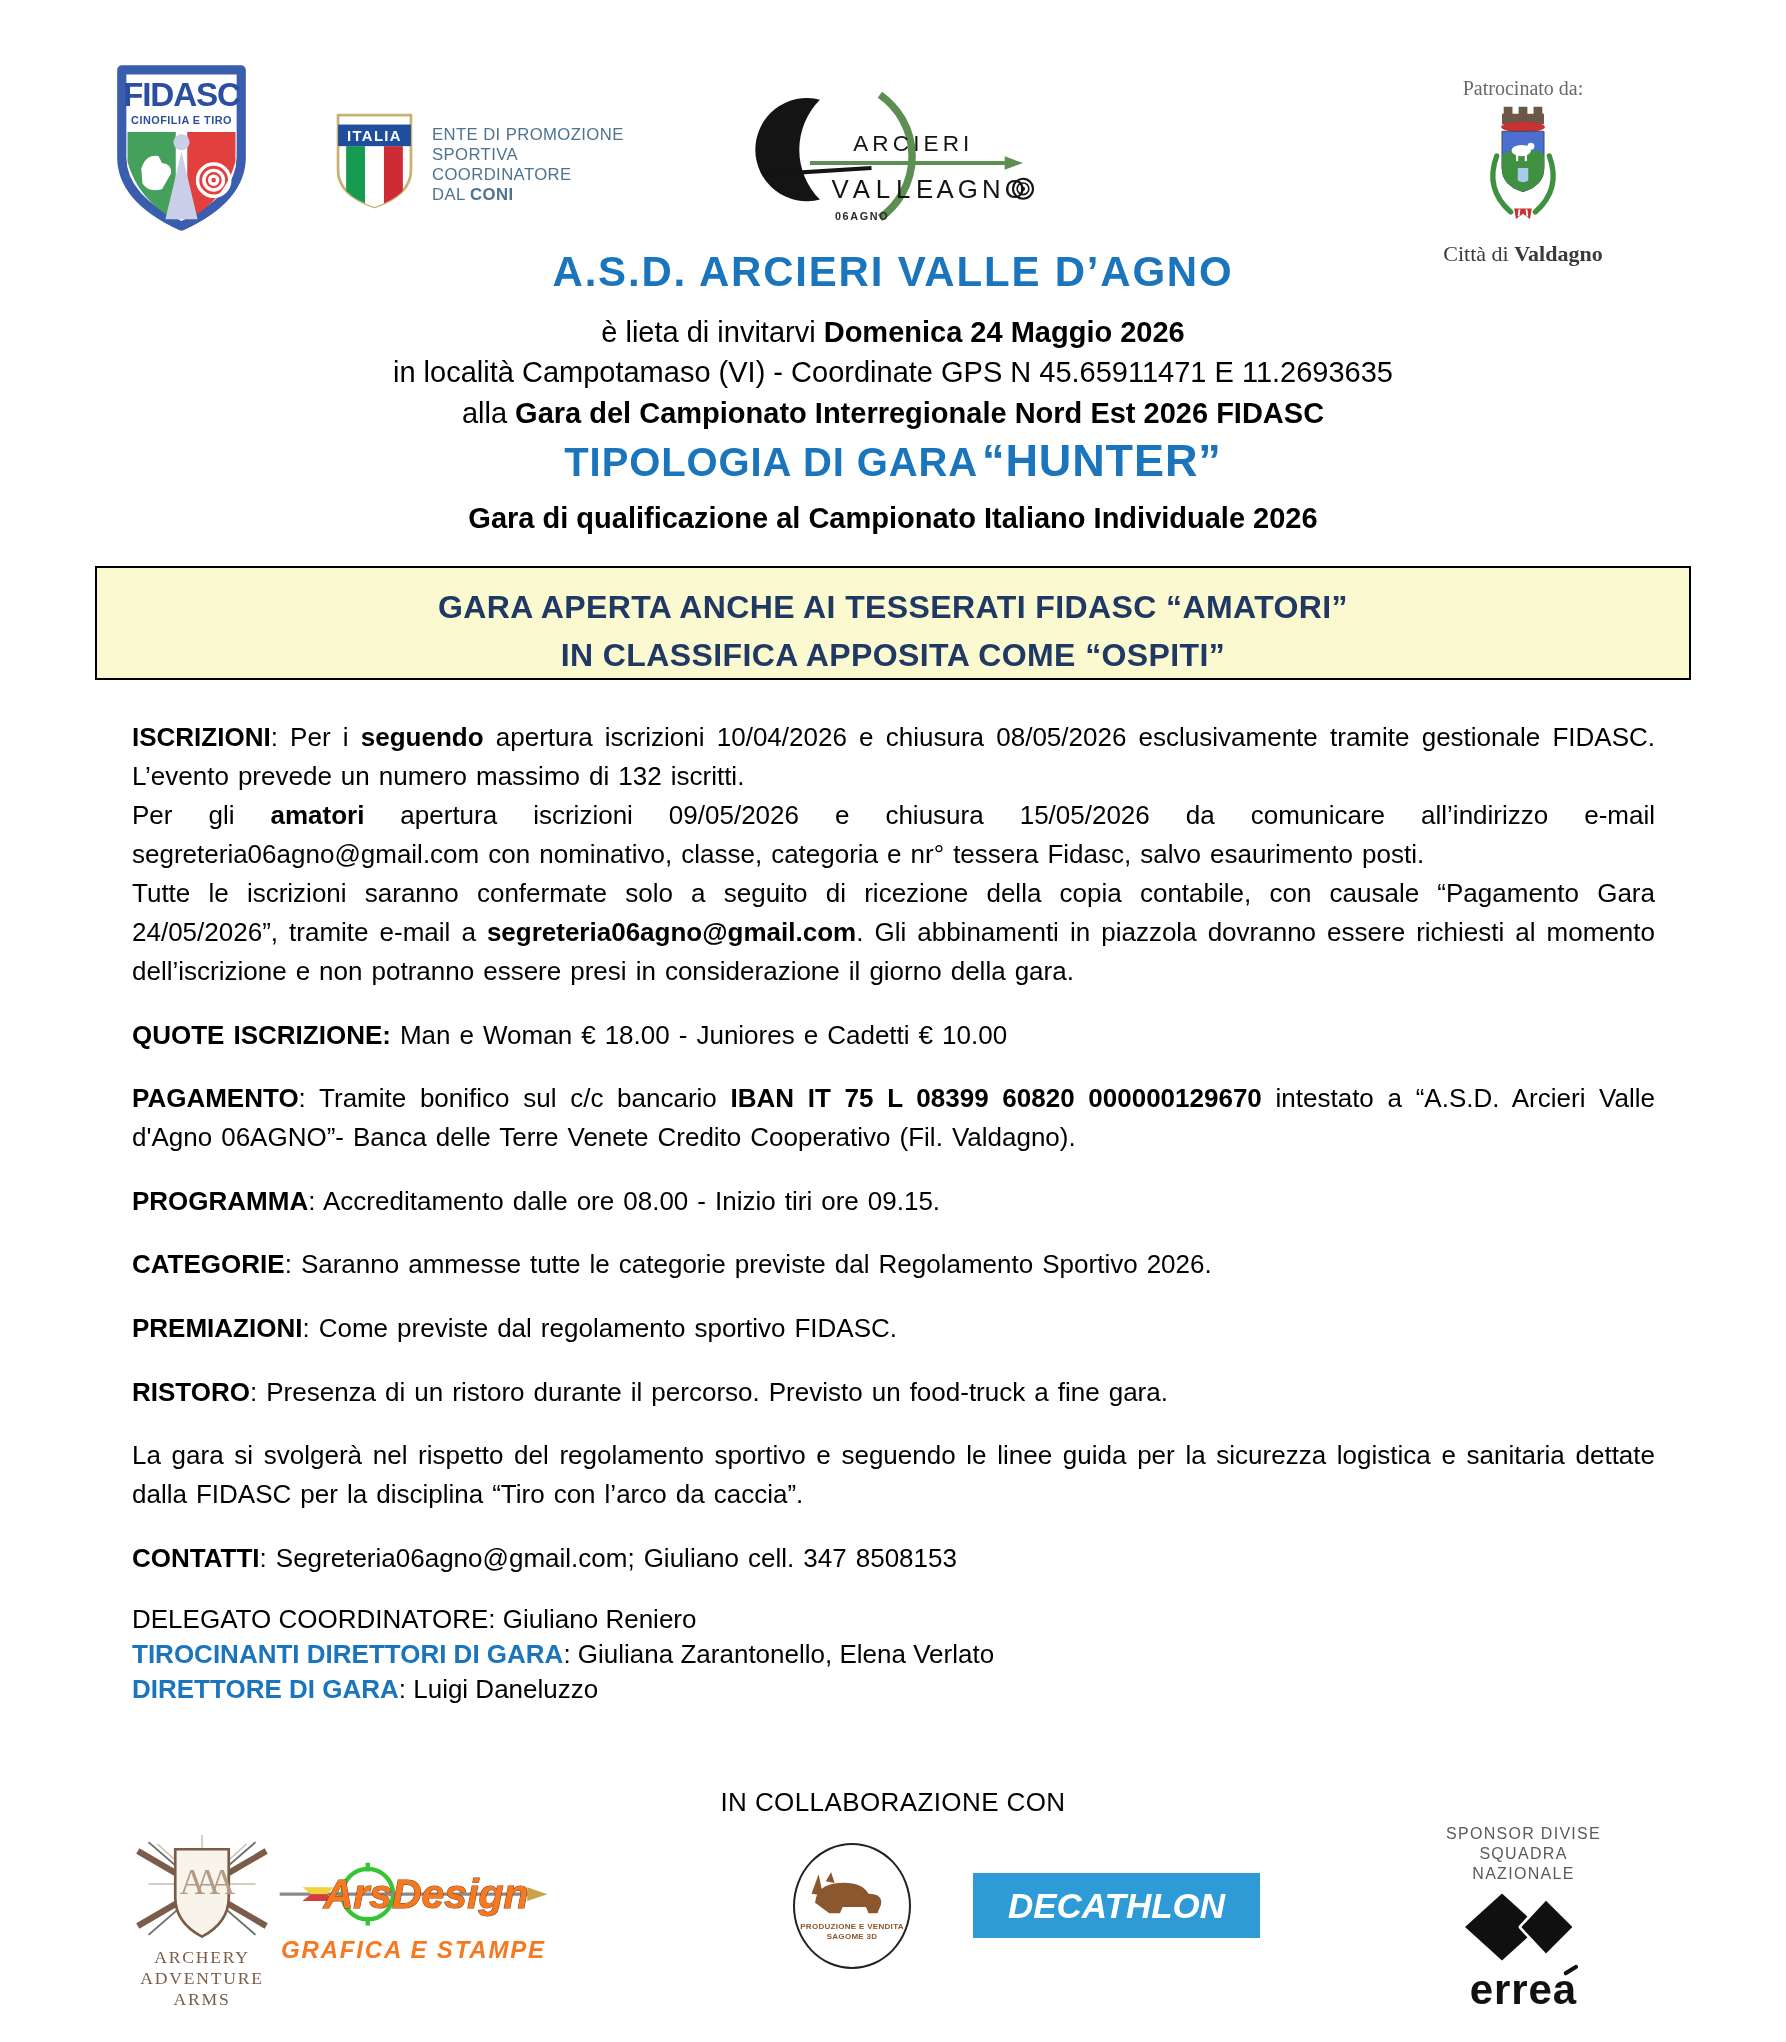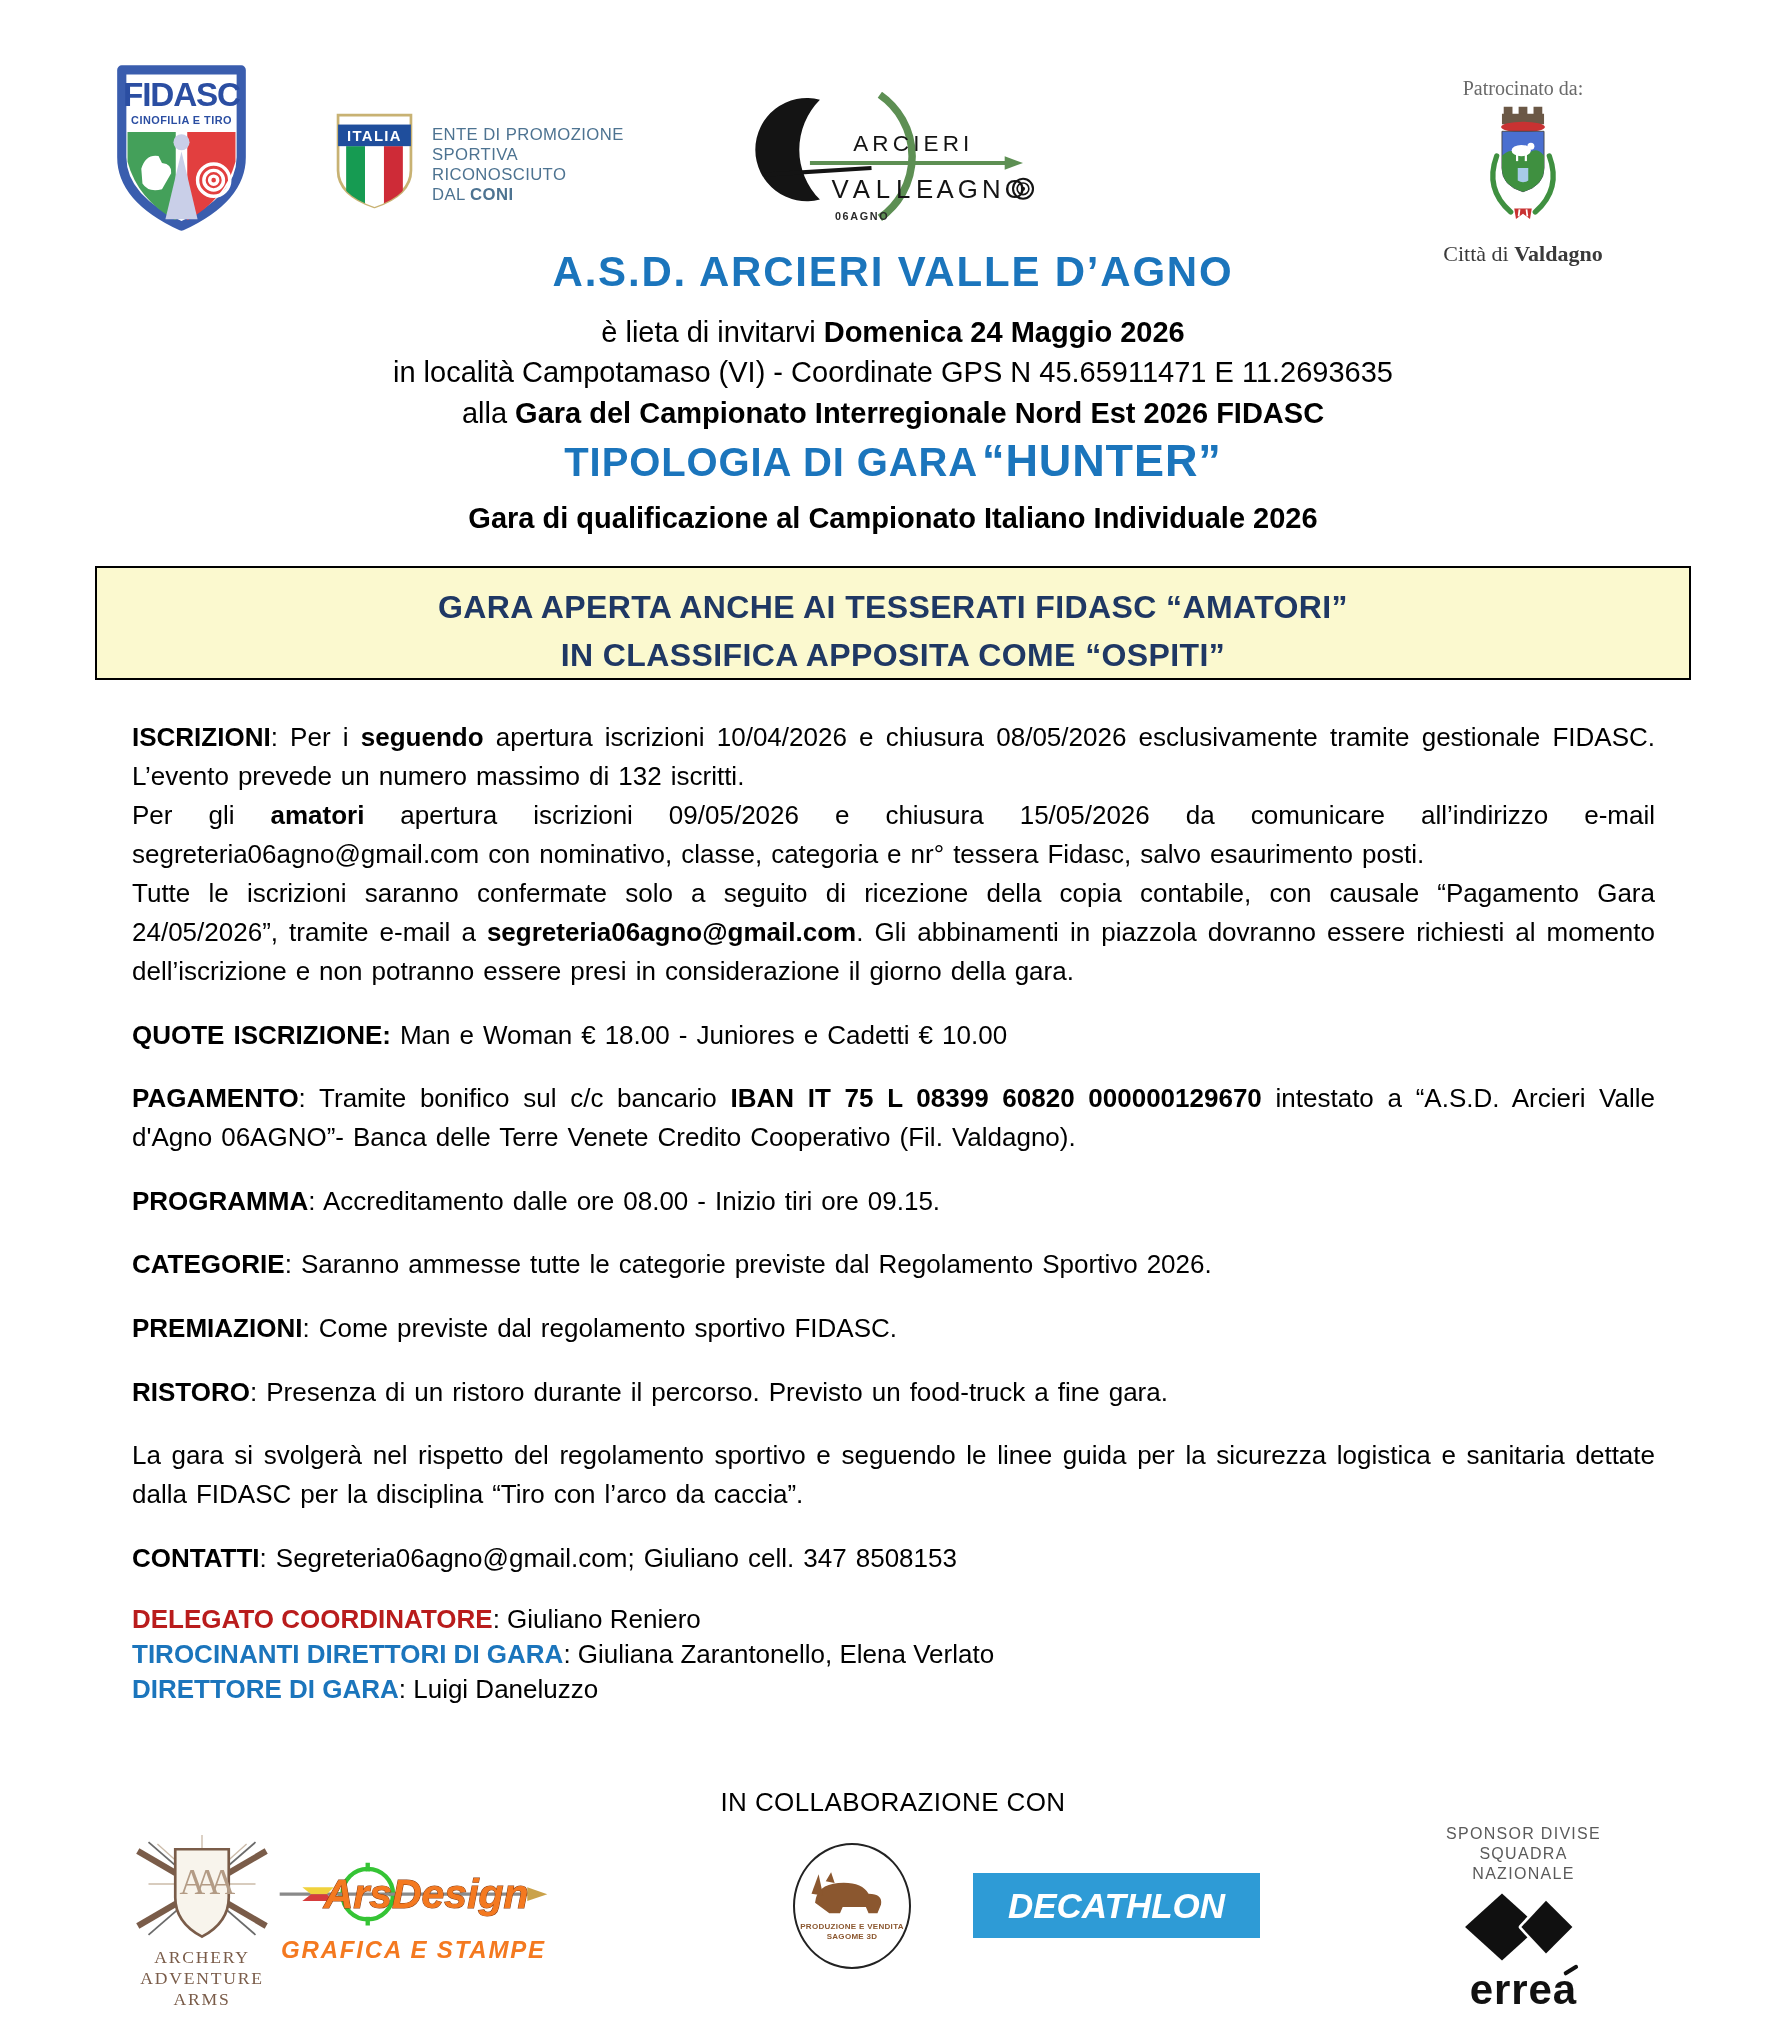--- a/index.html
+++ b/index.html
@@ -87,21 +87,21 @@
         <rect x="9" y="26" width="14" height="46" fill="#169b52"></rect>
         <rect x="23" y="26" width="14" height="46" fill="#ffffff"></rect>
         <rect x="37" y="26" width="14" height="46" fill="#ce2b37"></rect>
         <rect x="3" y="10" width="54" height="16" fill="#1f4e9c"></rect>
       </g>
       <text x="30" y="22" text-anchor="middle" font-size="11" font-weight="bold" fill="#ffffff" letter-spacing="1">ITALIA</text>
     </svg>
     <div class="coni-text">
       <div>ENTE DI PROMOZIONE</div>
       <div>SPORTIVA</div>
-      <div>RICONOSCIUTO</div>
+      <div>COORDINATORE</div>
       <div><span>DAL </span><span style="font-weight: bold;">CONI</span></div>
     </div>
   </div>
 
   <svg class="abs club-logo" width="283" height="140" viewBox="0 0 340 160">
     <path d="M78 10 A62 62 0 1 0 78 130 A85 85 0 0 1 78 10 Z" fill="#141414"></path>
     <path d="M150 4 A90 90 0 0 1 150 152" fill="none" stroke="#5d8f53" stroke-width="9"></path>
     <line x1="12" y1="100" x2="140" y2="92" stroke="#141414" stroke-width="5"></line>
     <line x1="66" y1="86" x2="304" y2="86" stroke="#5d8f53" stroke-width="5"></line>
     <polygon points="322,86 300,78 300,94" fill="#5d8f53"></polygon>
@@ -164,21 +164,21 @@
     <p class="p p-tight"><span>Per gli </span><span style="font-weight: bold;">amatori</span><span> apertura iscrizioni 09/05/2026 e chiusura 15/05/2026 da comunicare all’indirizzo e-mail segreteria06agno@gmail.com con nominativo, classe, categoria e nr° tessera Fidasc, salvo esaurimento posti.</span></p>
     <p class="p"><span>Tutte le iscrizioni saranno confermate solo a seguito di ricezione della copia contabile, con causale “Pagamento Gara 24/05/2026”, tramite e-mail a </span><span style="font-weight: bold;">segreteria06agno@gmail.com</span><span>. Gli abbinamenti in piazzola dovranno essere richiesti al momento dell’iscrizione e non potranno essere presi in considerazione il giorno della gara.</span></p>
     <p class="p"><span style="font-weight: bold;">QUOTE ISCRIZIONE:</span><span> Man e Woman € 18.00 - Juniores e Cadetti € 10.00</span></p>
     <p class="p"><span style="font-weight: bold;">PAGAMENTO</span><span>: Tramite bonifico sul c/c bancario </span><span style="font-weight: bold;">IBAN IT 75 L 08399 60820 000000129670</span><span> intestato a “A.S.D. Arcieri Valle d'Agno 06AGNO”- Banca delle Terre Venete Credito Cooperativo (Fil. Valdagno).</span></p>
     <p class="p"><span style="font-weight: bold;">PROGRAMMA</span><span>: Accreditamento dalle ore 08.00 - Inizio tiri ore 09.15.</span></p>
     <p class="p"><span style="font-weight: bold;">CATEGORIE</span><span>: Saranno ammesse tutte le categorie previste dal Regolamento Sportivo 2026.</span></p>
     <p class="p"><span style="font-weight: bold;">PREMIAZIONI</span><span>: Come previste dal regolamento sportivo FIDASC.</span></p>
     <p class="p"><span style="font-weight: bold;">RISTORO</span><span>: Presenza di un ristoro durante il percorso. Previsto un food-truck a fine gara.</span></p>
     <p class="p"><span>La gara si svolgerà nel rispetto del regolamento sportivo e seguendo le linee guida per la sicurezza logistica e sanitaria dettate dalla FIDASC per la disciplina “Tiro con l’arco da caccia”.</span></p>
     <p class="p"><span style="font-weight: bold;">CONTATTI</span><span>: Segreteria06agno@gmail.com; Giuliano cell. 347 8508153</span></p>
-    <p class="staff-line"><span style="font-weight: bold; color: #b91c1c;">DELEGATO COORDINATORE</span><span>: Giuliano Reniero</span></p>
+    <p class="staff-line"><span style="font-weight: normal; color: #000000;">DELEGATO COORDINATORE</span><span>: Giuliano Reniero</span></p>
     <p class="staff-line"><span style="font-weight: bold; color: rgb(27, 117, 188);">TIROCINANTI DIRETTORI DI GARA</span><span>: Giuliana Zarantonello, Elena Verlato</span></p>
     <p class="staff-line"><span style="font-weight: bold; color: rgb(27, 117, 188);">DIRETTORE DI GARA</span><span>: Luigi Daneluzzo</span></p>
   </div>
 
   <div class="cline collab-heading">IN COLLABORAZIONE CON</div>
 
   <div class="sponsor archery-block">
     <svg width="162" height="107" viewBox="0 0 180 120">
       <g stroke="#cbbba9" stroke-width="1.5">
         <line x1="90" y1="55" x2="90" y2="0"></line>

